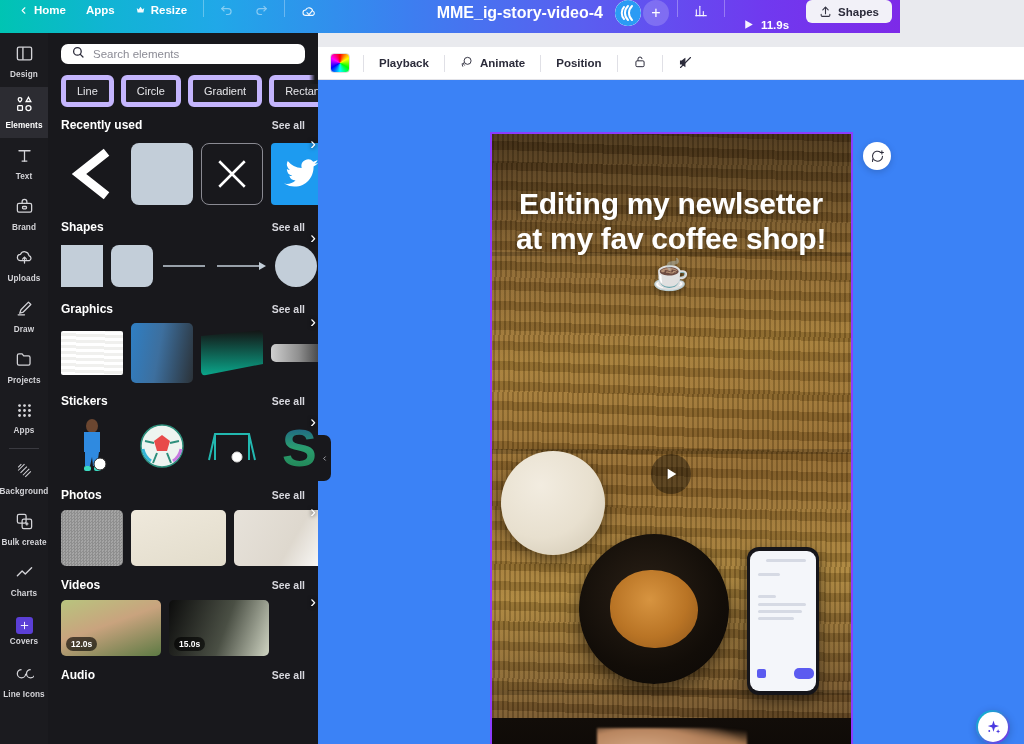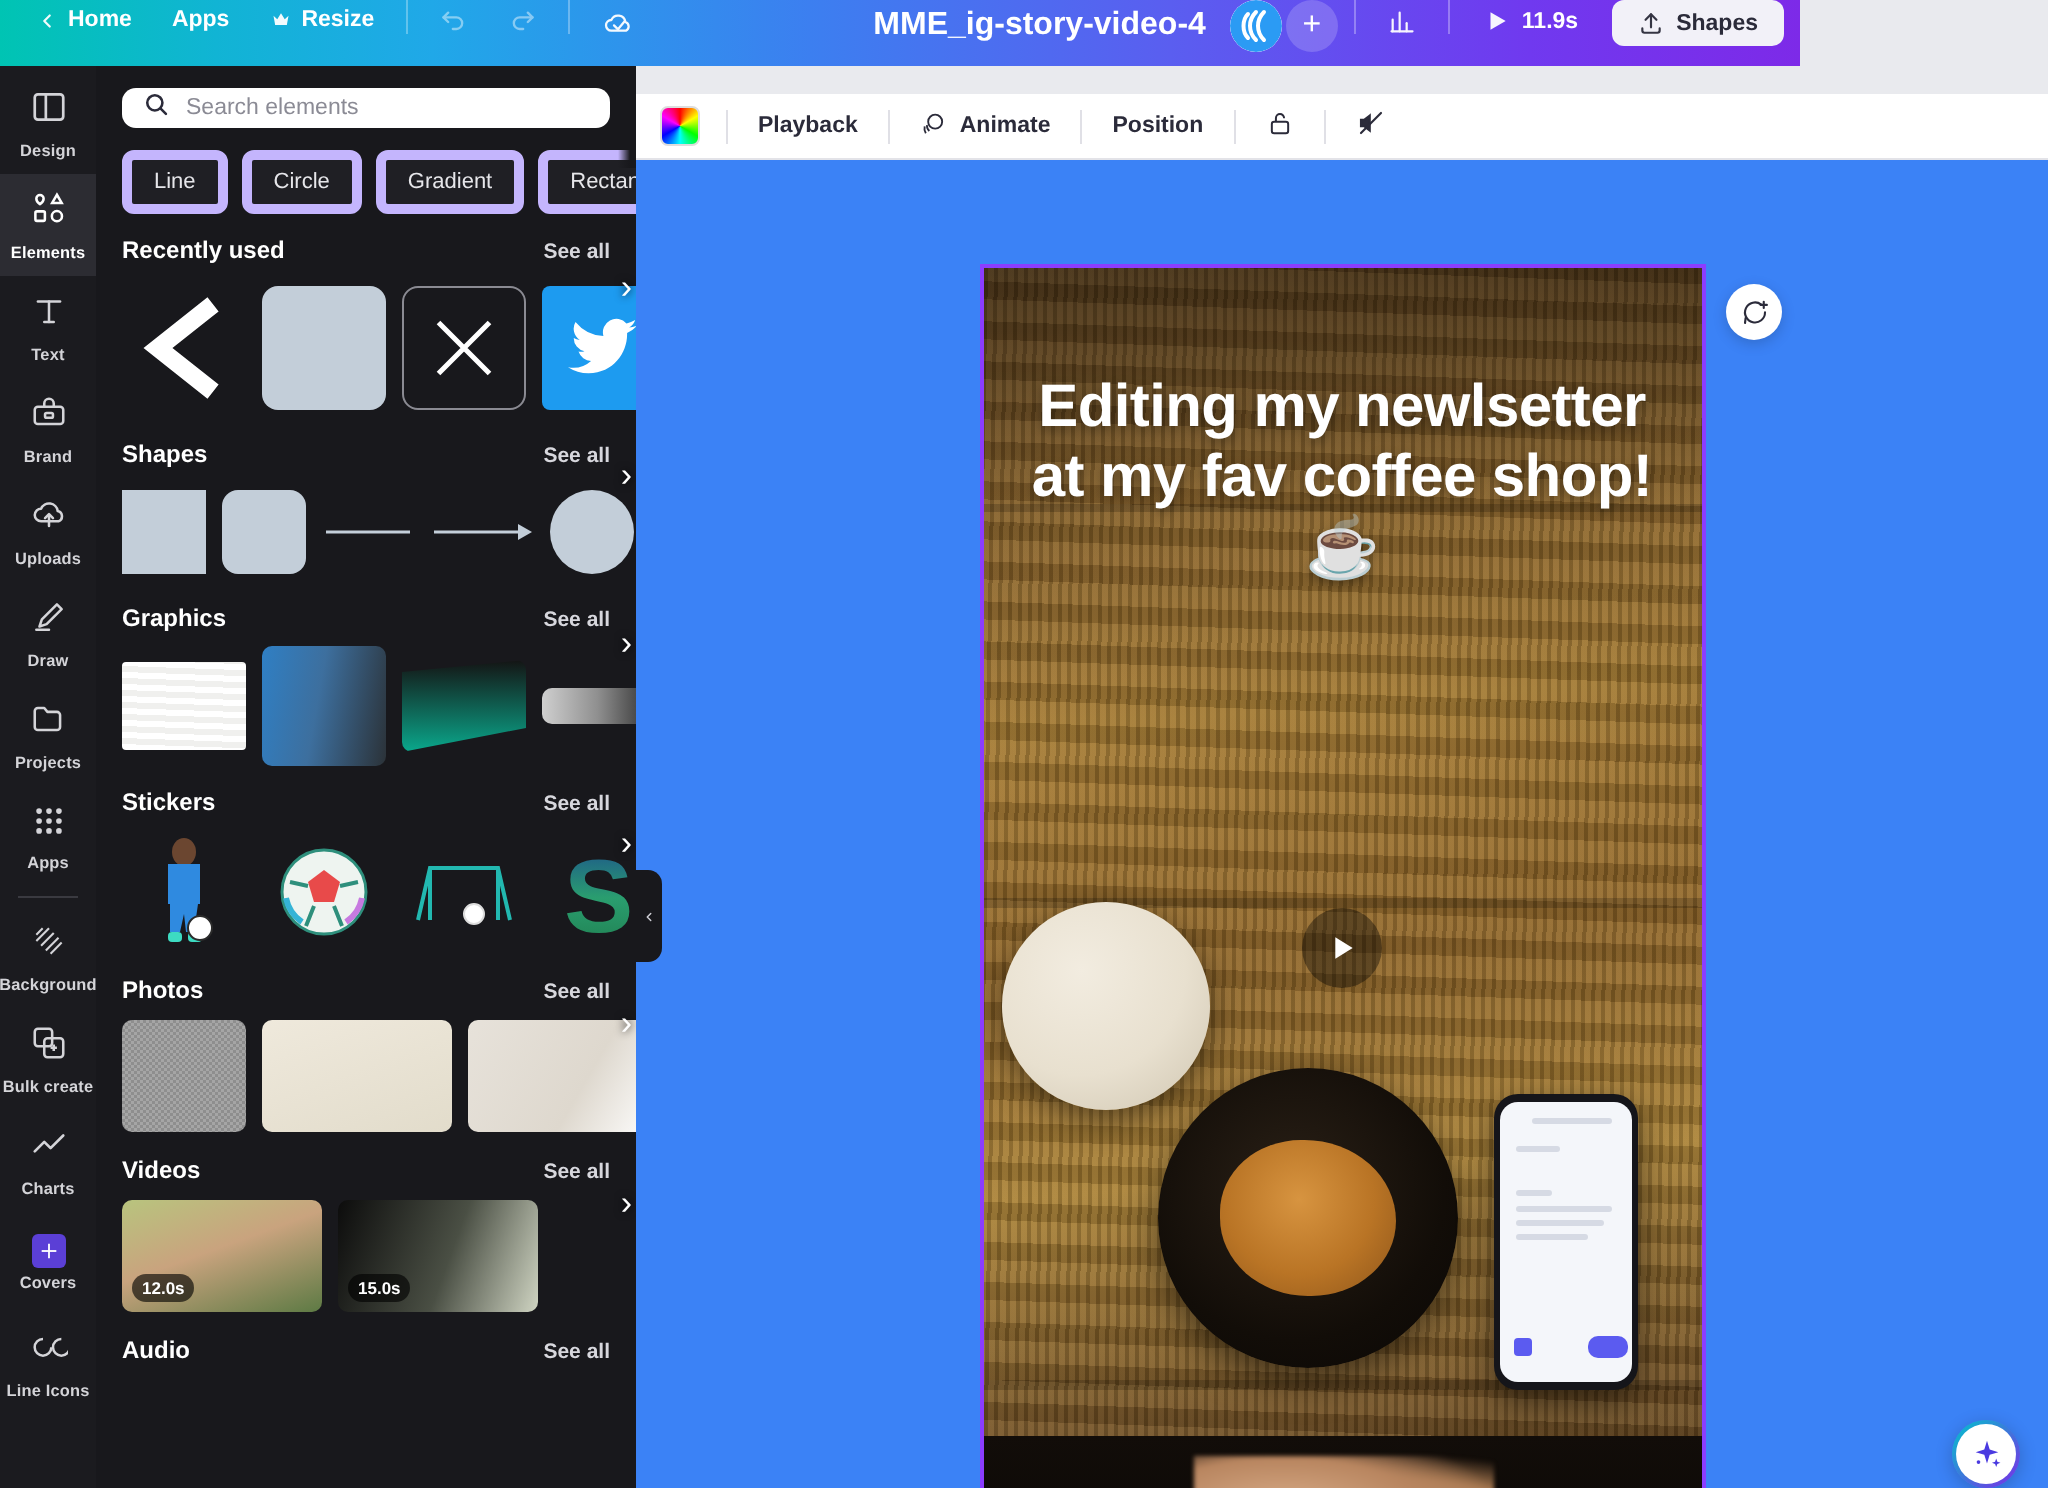--- a/index.html
+++ b/index.html
@@ -25,21 +25,21 @@
   .tb-spacer{ flex:1; }
   .doc-title{ font-size:16px; font-weight:700; padding:4px 10px; border-radius:5px; cursor:text; }
   .avatar-btn{
     width:26px;height:26px;border-radius:50%;background:#fff;
     display:flex;align-items:center;justify-content:center;margin:0 2px;cursor:pointer;overflow:hidden;
   }
   .plus-btn{
     width:26px;height:26px;border-radius:50%;background:rgba(255,255,255,.18);
     display:flex;align-items:center;justify-content:center;cursor:pointer;font-size:16px;font-weight:400;margin-right:2px;
   }
-  .play-pill{ display:flex;align-items:center;gap:6px;padding:4px 11px;border-radius:5px;cursor:pointer;font-size:11.5px;font-weight:700;}
+  .play-pill{ display:flex;align-items:center;gap:6px;padding:4px 11px;border-radius:5px;cursor:pointer;font-size:11.5px;font-weight:700;margin-top:14px;}
   .share-btn{
     display:flex;align-items:center;gap:6px;background:#f2f1f8;color:#2b2b3a;
     padding:5px 13px;border-radius:6px;font-size:11.5px;font-weight:700;cursor:pointer;margin-left:6px;
   }
 
   
   .rail{
     position:absolute; top:33px; left:0; width:48px; height:711px;
     background:#1b1b1f; display:flex; flex-direction:column; align-items:center;
     padding-top:3px; overflow:hidden;

